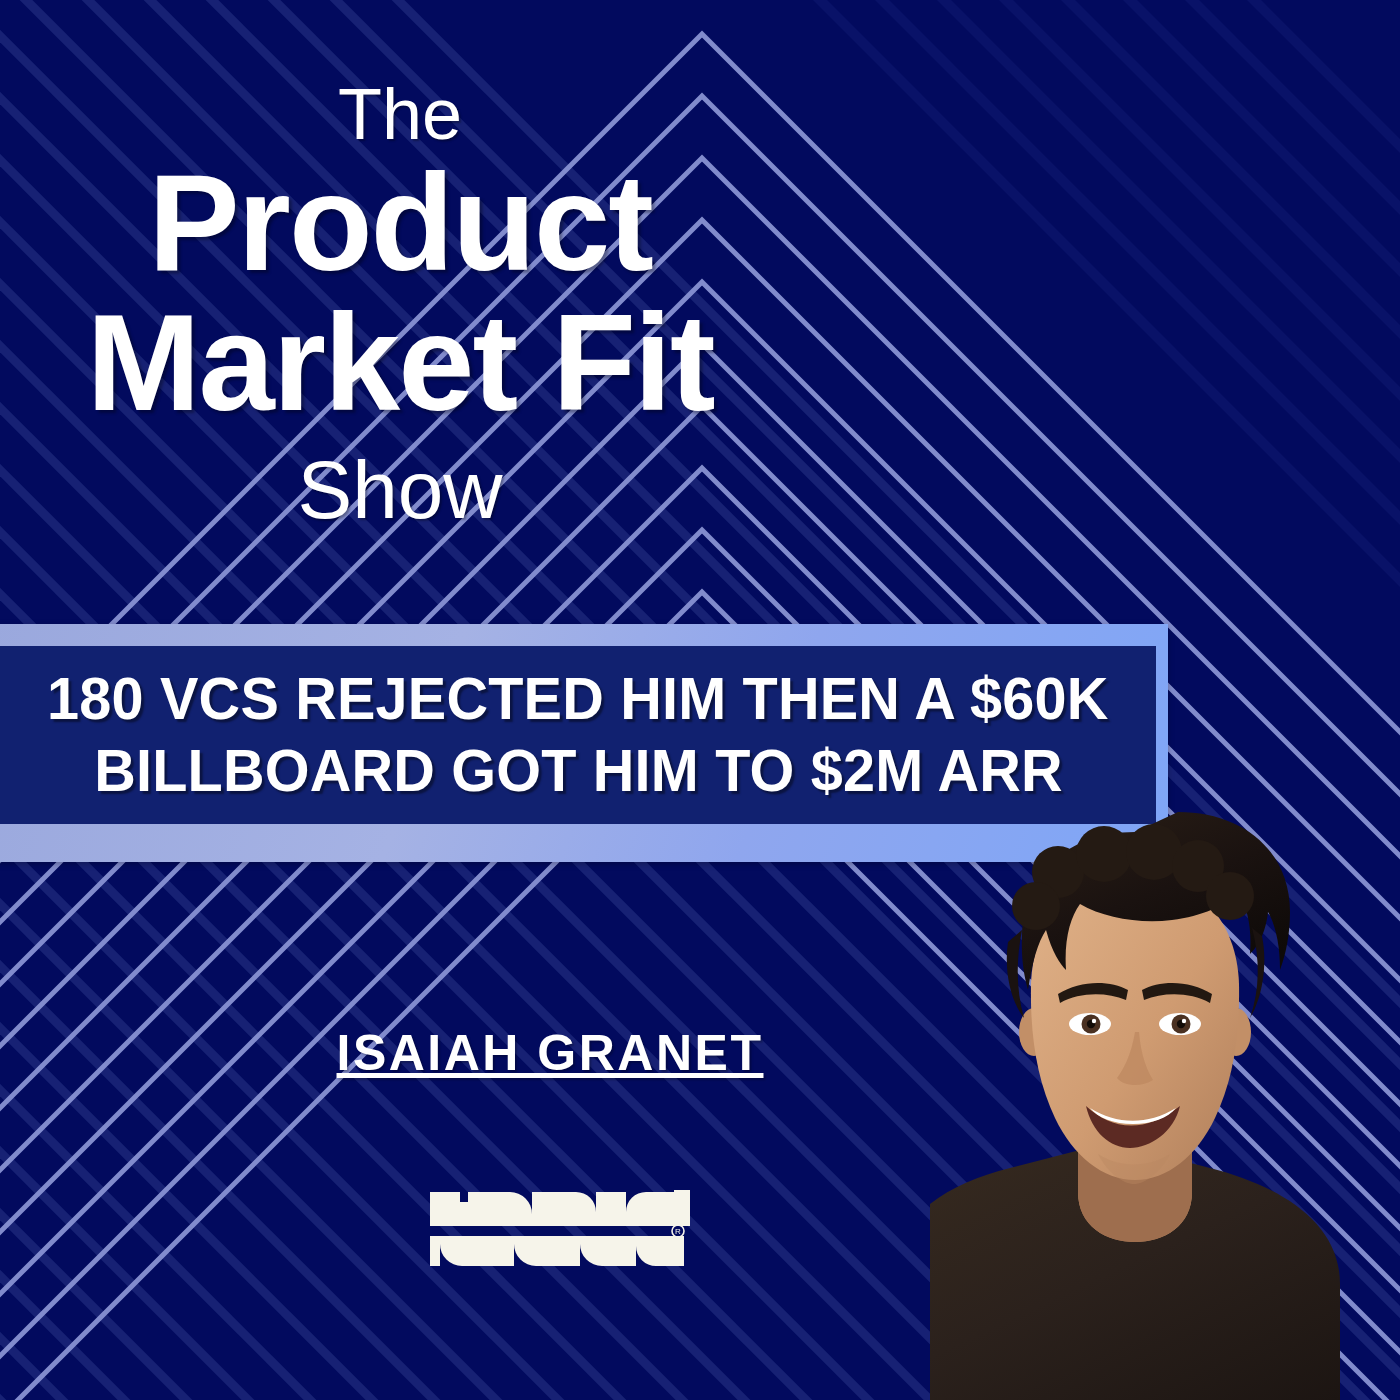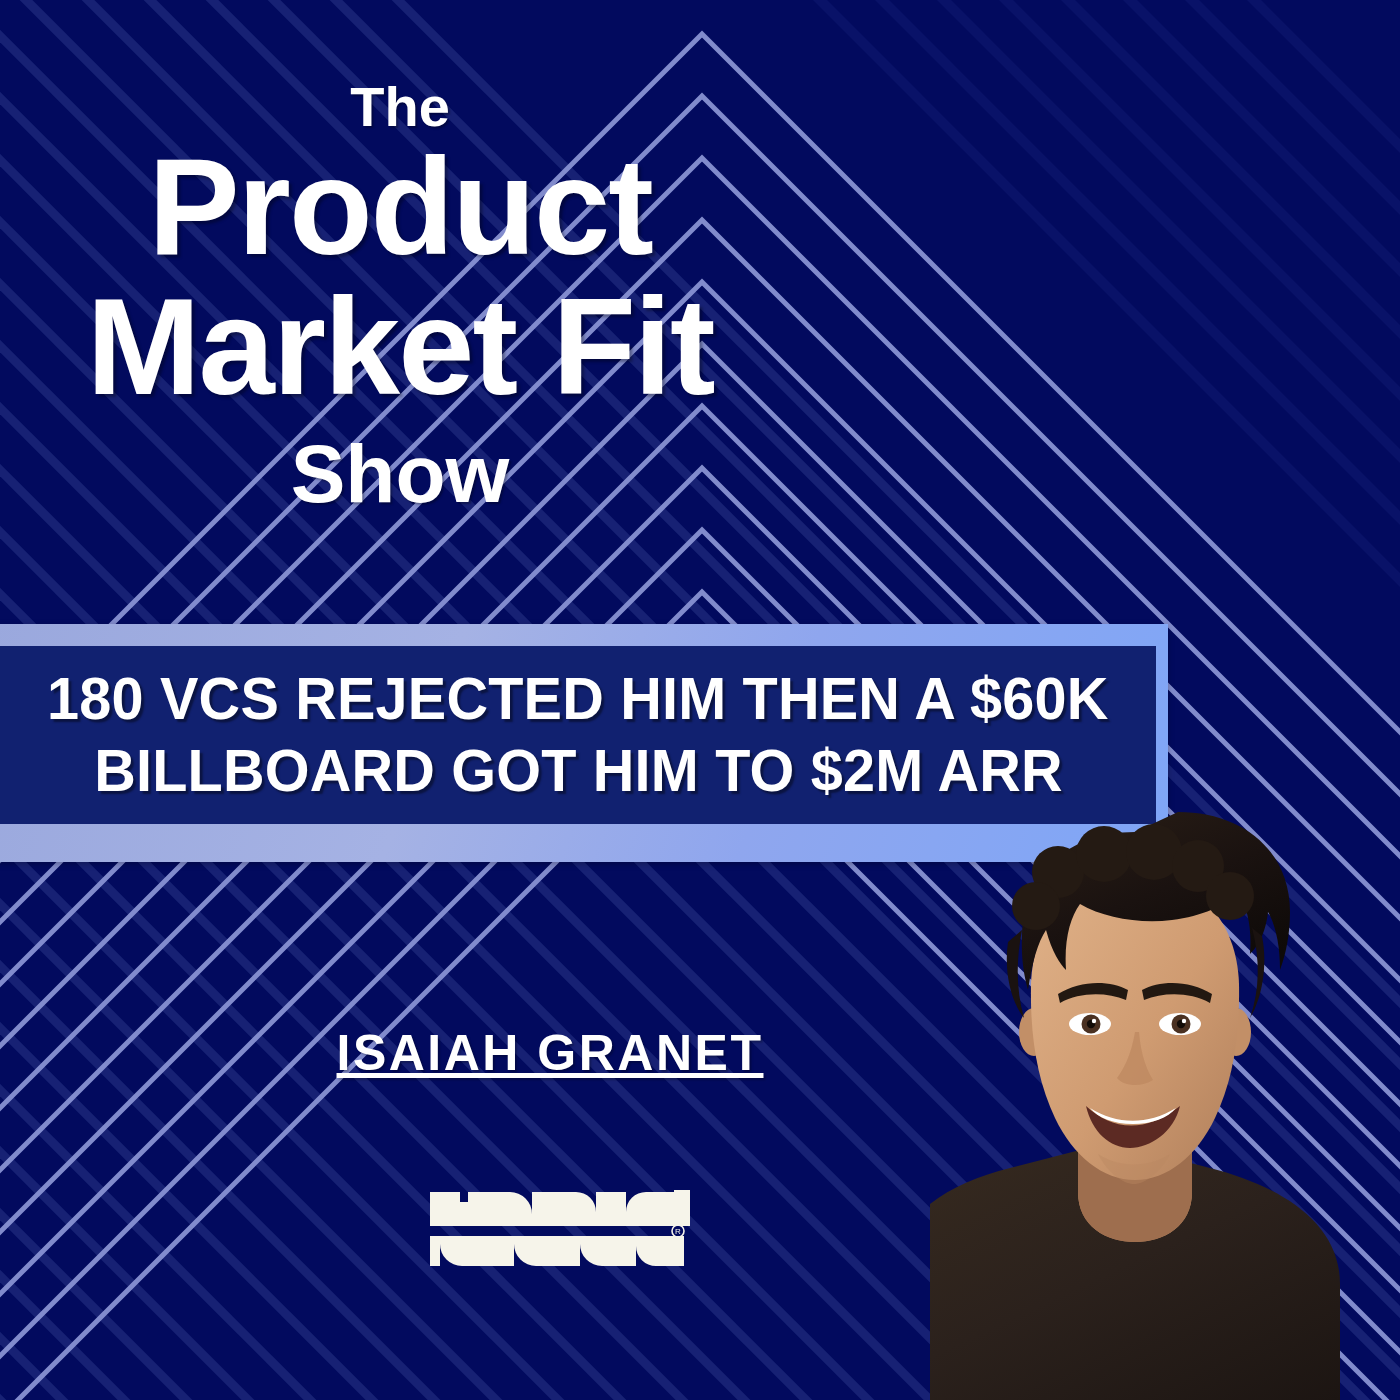--- a/index.html
+++ b/index.html
@@ -33,42 +33,42 @@
   
   .title-block {
     position: absolute;
     left: 0;
     top: 78px;
     width: 800px;
     text-align: center;
     z-index: 6;
   }
   .t-the {
-    font-size: 56px;
-    font-weight: 700;
+    font-size: 72px;
+    font-weight: 400;
     color: #ffffff;
     line-height: 1.02;
     letter-spacing: 0px;
     text-shadow: 2px 2px 2px rgba(0,0,0,0.30);
   }
   .t-product,
   .t-market {
     font-size: 137px;
     font-weight: 700;
     color: #ffffff;
     line-height: 1.05;
     letter-spacing: -2px;
     text-shadow: 3px 3px 3px rgba(0,0,0,0.33);
   }
   .t-market {
     margin-top: -4px;
   }
   .t-show {
     font-size: 82px;
-    font-weight: 700;
+    font-weight: 400;
     color: #ffffff;
     line-height: 1.05;
     margin-top: 12px;
     text-shadow: 2px 2px 2px rgba(0,0,0,0.30);
   }
 
   
   .banner-outer {
     position: absolute;
     left: -14px;

